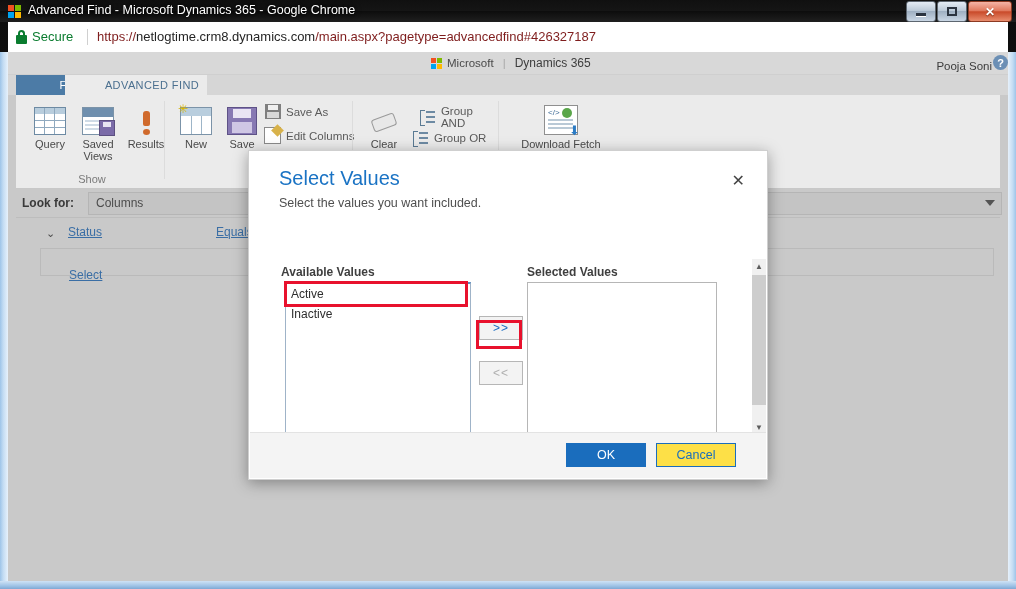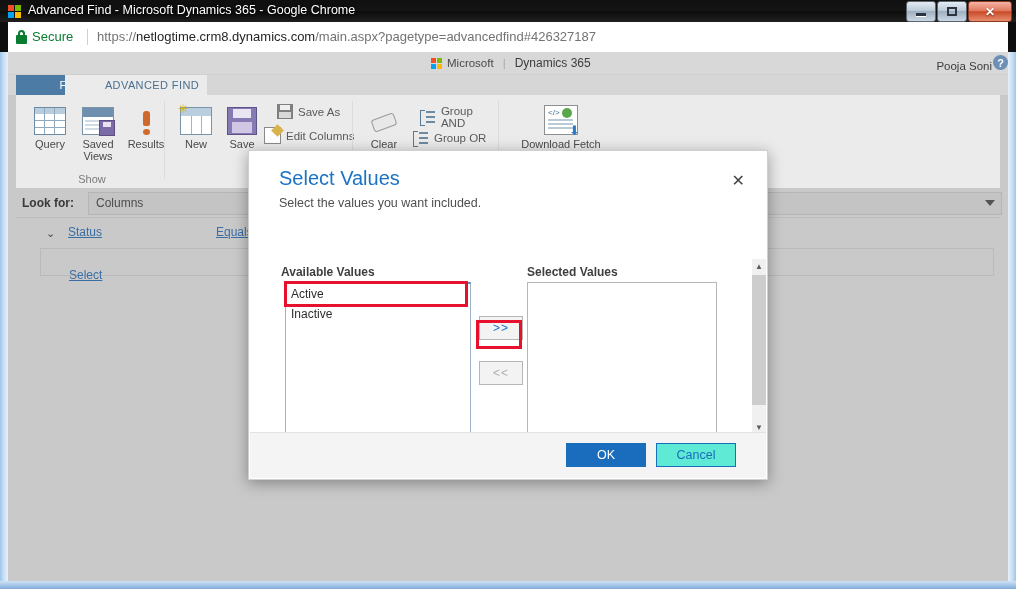--- a/index.html
+++ b/index.html
@@ -54,21 +54,21 @@
     background:#ffffff;border-bottom:1px solid #c6c9cc;
   }
   .lock-icon{
     position:absolute;left:8px;top:8px;width:11px;height:14px;
   }
   .lock-icon .body{position:absolute;left:0;top:5px;width:11px;height:9px;background:#0a7c2f;border-radius:1px;}
   .lock-icon .shackle{position:absolute;left:2px;top:0;width:7px;height:7px;border:2px solid #0a7c2f;border-bottom:none;border-radius:4px 4px 0 0;box-sizing:border-box;}
   .secure-label{position:absolute;left:24px;top:7px;font-size:13px;color:#0a7c2f;}
   .omni-sep{position:absolute;left:79px;top:7px;width:1px;height:16px;background:#d0d0d0;}
   .url{position:absolute;left:89px;top:7px;font-size:13px;white-space:nowrap;}
-  .url .dim{color:#737373;}
+  .url .dim{color:#7f1d1d;}
   .url .strong{color:#252525;}
 
   
   .page{
     position:absolute;left:8px;top:52px;width:1000px;height:529px;background:#d6d6d6;
     overflow:hidden;
   }
   .page-inner{position:absolute;left:0;top:0;right:0;bottom:0;background:#c9c9c9;}
 
   .app-header{
@@ -262,21 +262,21 @@
 
   .modal-footer{
     position:absolute;left:1px;right:1px;bottom:1px;height:45px;background:#f4f4f4;
     border-top:1px solid #e3e3e3;
   }
   .fbtn{
     position:absolute;top:10px;height:24px;font-size:12.5px;
     display:flex;align-items:center;justify-content:center;box-sizing:border-box;cursor:pointer;
   }
   .btn-ok{right:120px;width:80px;background:#1a6dbd;color:#ffffff;border:1px solid #1a6dbd;}
-  .btn-cancel{right:30px;width:80px;background:#5eead4;color:#1a6dbd;border:1px solid #1a6dbd;}
+  .btn-cancel{right:30px;width:80px;background:#fde047;color:#1a6dbd;border:1px solid #1a6dbd;}
 
   
   .redbox{position:absolute;border:3px solid #e8112d;box-sizing:border-box;pointer-events:none;}
   .rb-active{left:284px;top:281px;width:184px;height:26px;}
   .rb-move{left:476px;top:320px;width:46px;height:29px;}
 </style>
 </head>
 <body>
 
 <div class="screen">
@@ -399,21 +399,21 @@
         </div>
         <div class="btn-big" style="left:48px;">
           <div class="ico">
             <div class="ic-save">
                 <div class="sh"></div>
                 <div class="sh2"></div>
               </div>
           </div>
           <div class="lbl">Save</div>
         </div>
-        <div class="btn-small" style="left:108px;top:8px;">
+        <div class="btn-small" style="left:96px;top:8px;">
           <span class="ico">
               <span class="ic-savesm">
                 <span class="a"></span>
                 <span class="b"></span>
               </span>
             </span>
           <span>Save As</span>
         </div>
         <div class="btn-small" style="left:96px;top:32px;">
           <span class="ico">

